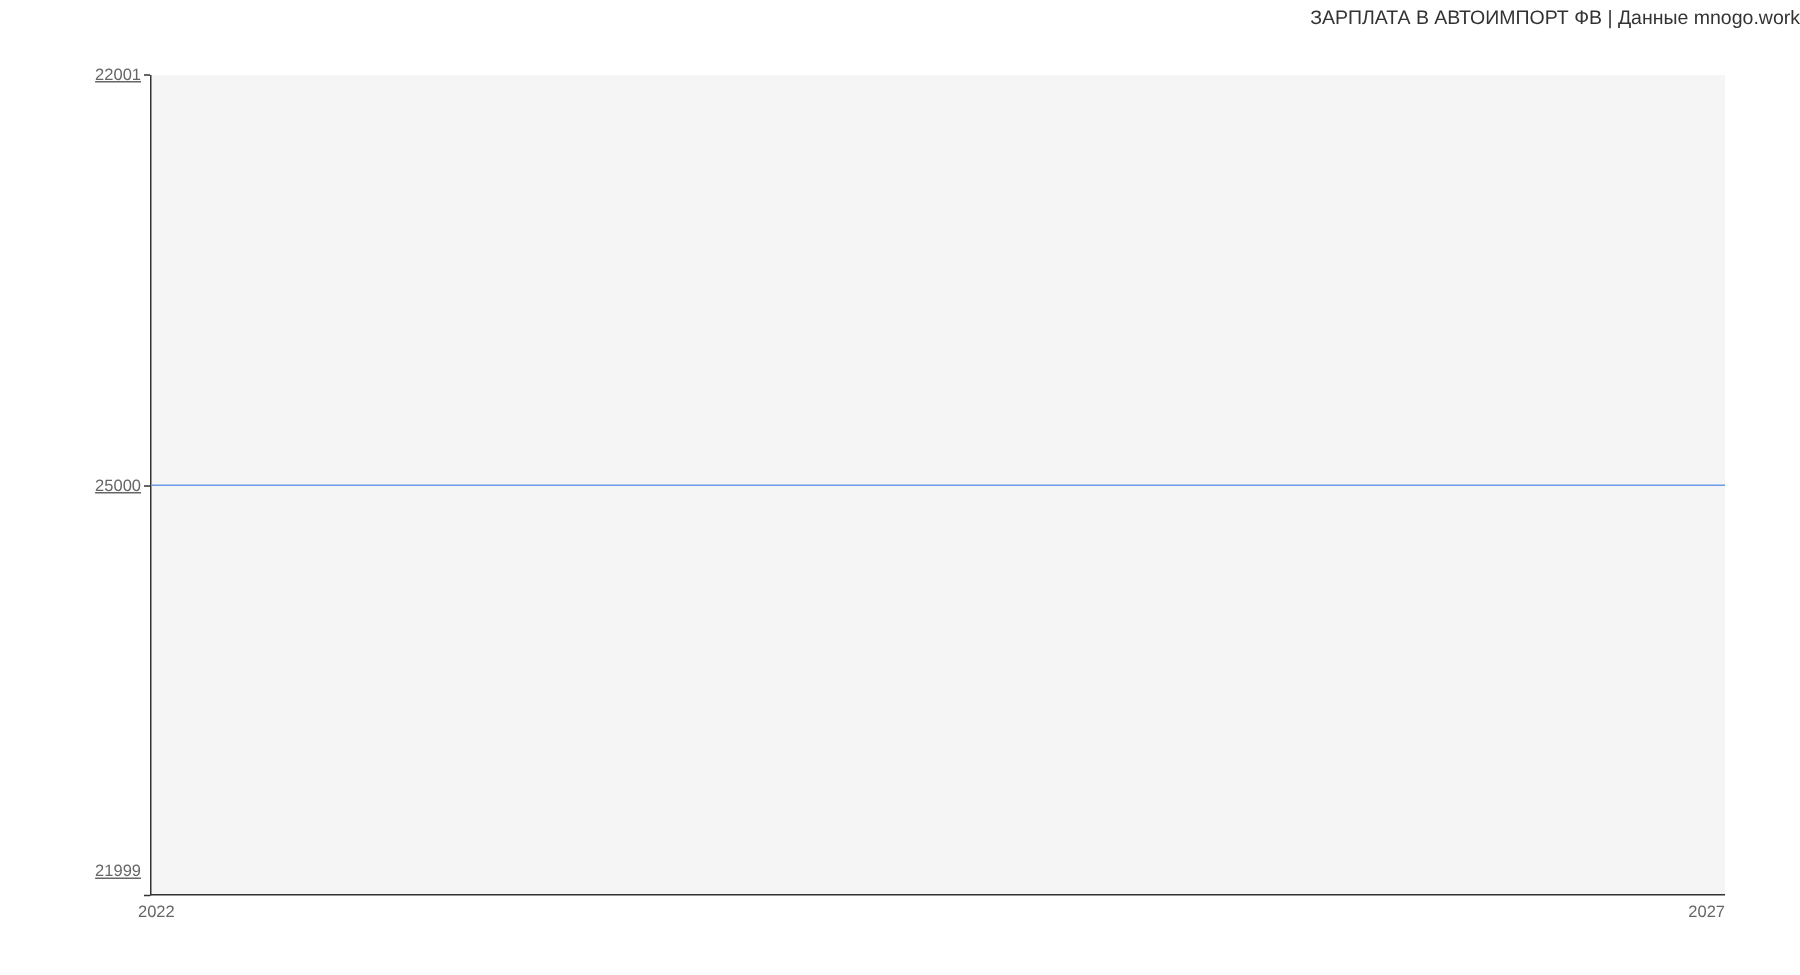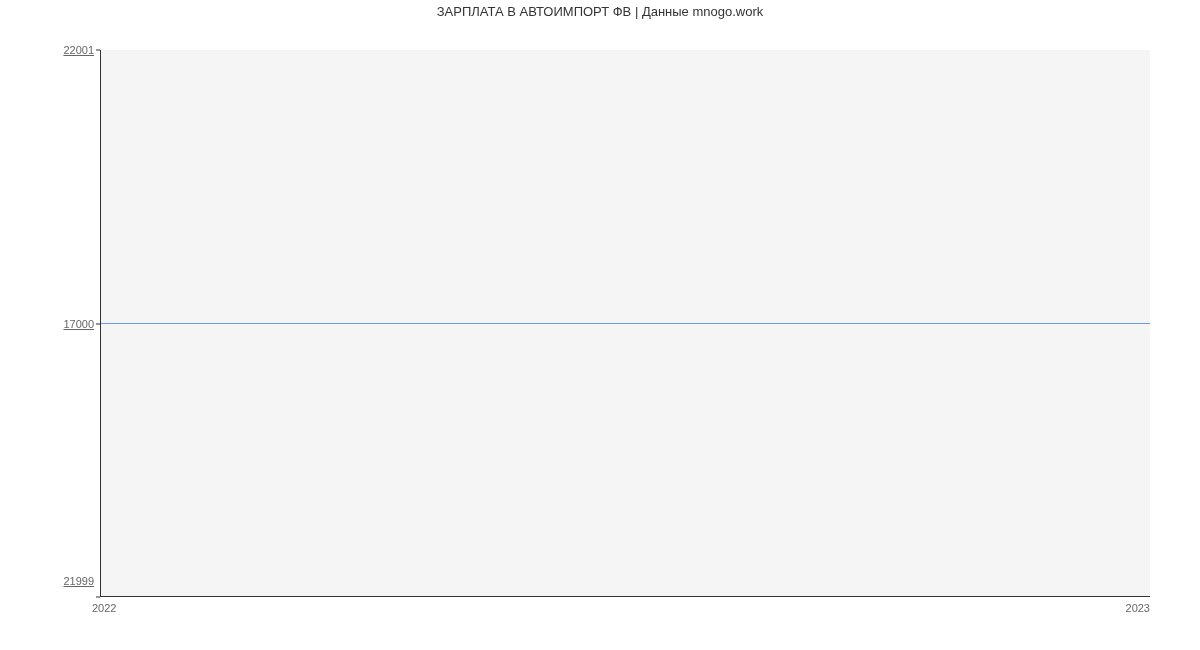--- a/index.html
+++ b/index.html
@@ -14,21 +14,21 @@
   .chart-wrap {
     position: relative;
     width: 1200px;
     height: 650px;
   }
   .chart-title {
     position: absolute;
     top: 4px;
     left: 0;
     right: 0;
-    text-align: center;
+    text-align: right;
     font-size: 13px;
     color: #333;
     font-weight: normal;
   }
   .plot-area {
     position: absolute;
     left: 100px;
     top: 50px;
     width: 1050px;   
     height: 547px;   
@@ -78,25 +78,25 @@
 <body>
 
 <div class="chart-wrap">
 
   <div class="chart-title">ЗАРПЛАТА В АВТОИМПОРТ ФВ | Данные mnogo.work</div>
 
   <div class="y-tick-mark" style="top:50px"></div>
   <div class="y-tick" style="top:50px">22001</div>
 
   <div class="y-tick-mark" style="top:323.5px"></div>
-  <div class="y-tick" style="top:323.5px">17000</div>
+  <div class="y-tick" style="top:323.5px">25000</div>
 
   <div class="y-tick-mark" style="top:597px"></div>
   <div class="y-tick" style="top:581px">21999</div>
 
   <div class="plot-area">
     <div class="data-line"></div>
   </div>
 
   <div class="x-tick" style="left:92px; transform:translateX(0);">2022</div>
-  <div class="x-tick" style="left:1150px; transform:translateX(-100%);">2023</div>
+  <div class="x-tick" style="left:1150px; transform:translateX(-100%);">2027</div>
 
 </div>
 
 </body></html>

